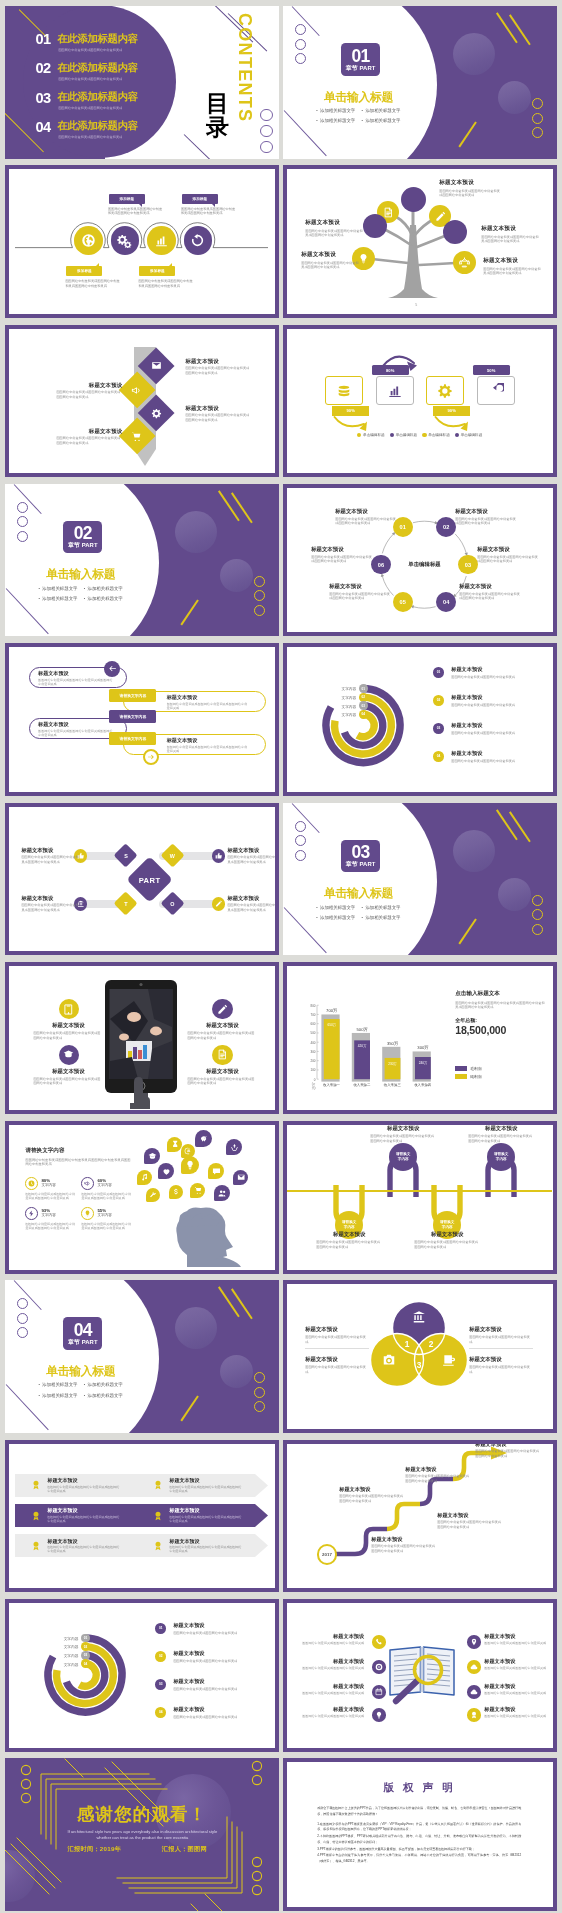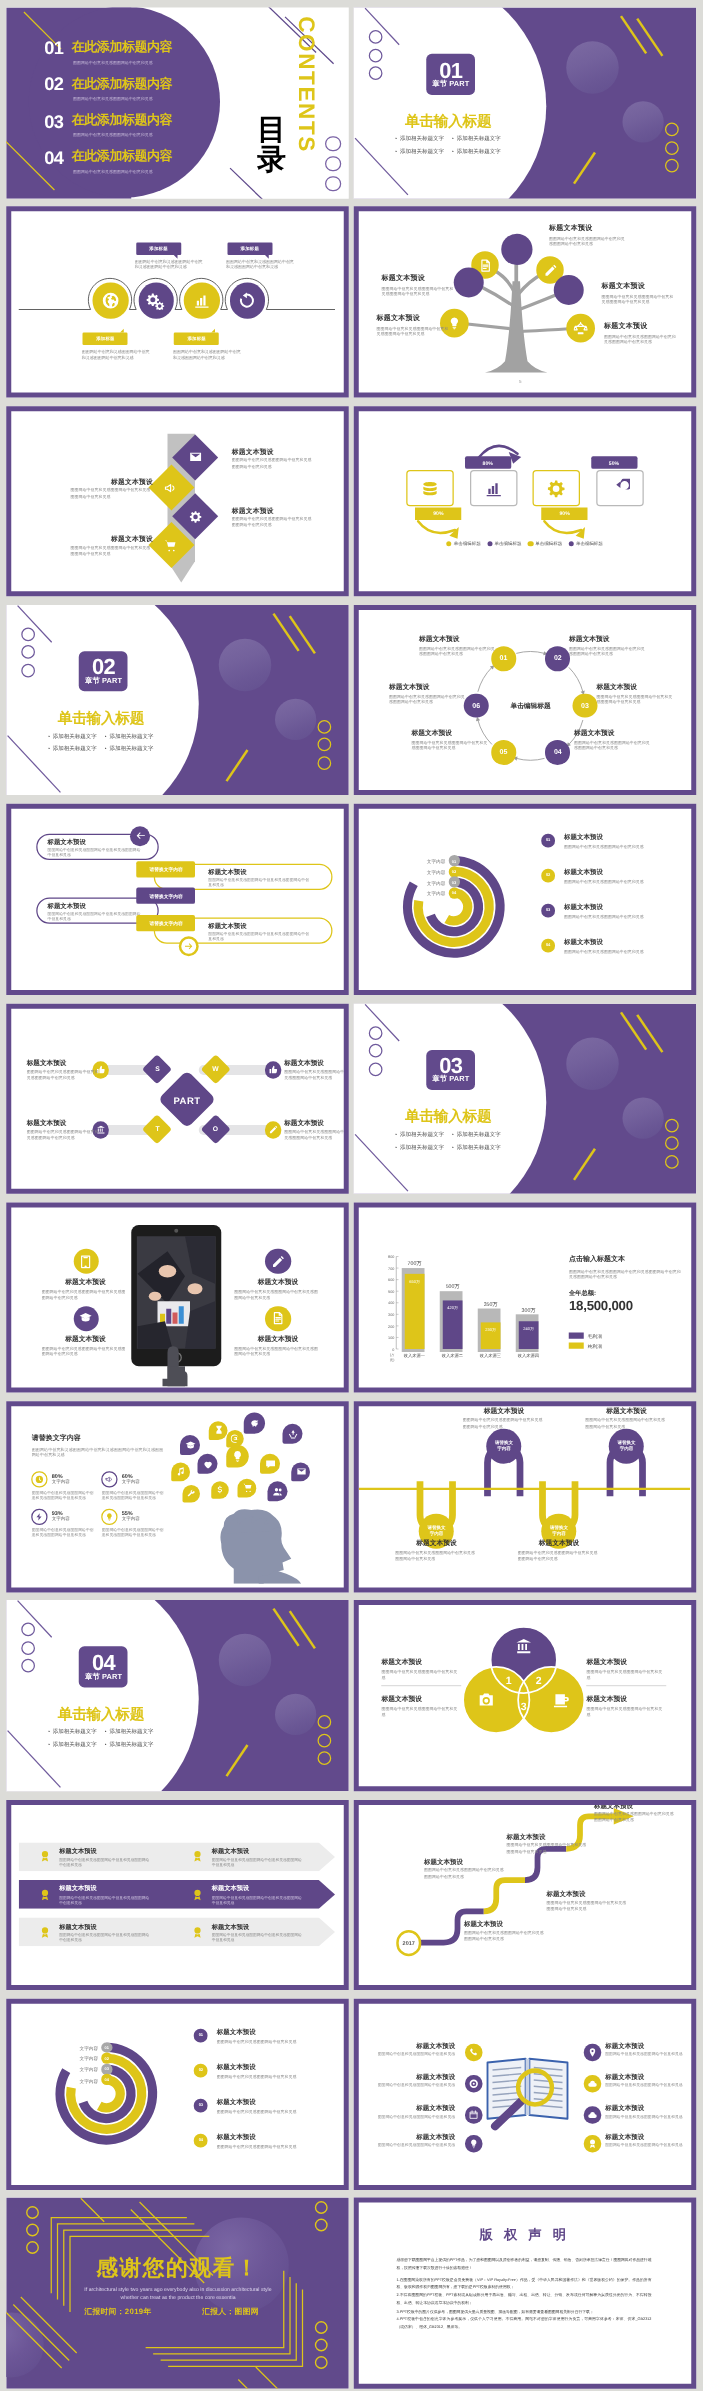--- a/index.html
+++ b/index.html
@@ -583,21 +583,21 @@
           <text x="105.49999999999999" y="98.92500000000001" font-size="3.2" fill="#fff" text-anchor="middle" font-family="Liberation Sans">230万</text>
           <text x="105.29999999999998" y="119.60000000000001" font-size="3.4" fill="#444" text-anchor="middle" font-family="Liberation Sans">收入来源三</text>
           <rect x="125.6" y="85.45" width="18.2" height="30.15" fill="#b8b8b8"></rect>
           <rect x="128" y="91" width="15.8" height="22.2" fill="#5f4788"></rect>
           <text x="135.89999999999998" y="83.25" font-size="4.2" fill="#444" text-anchor="middle" font-family="Liberation Sans">300万</text>
           <text x="135.89999999999998" y="98" font-size="3.2" fill="#fff" text-anchor="middle" font-family="Liberation Sans">240万</text>
           <text x="135.7" y="119.60000000000001" font-size="3.4" fill="#444" text-anchor="middle" font-family="Liberation Sans">收入来源四</text>
           <text x="28.5" y="118.60000000000001" font-size="2.8" fill="#666" text-anchor="end" font-family="Liberation Sans">(万</text>
           <text x="28.5" y="122.60000000000001" font-size="2.8" fill="#666" text-anchor="end" font-family="Liberation Sans">元)</text>
         </svg>
-        <div class="abs" style="left:168px;top:38px;width:90px">
+        <div class="abs" style="left:168px;top:24px;width:90px">
           <div style="font-size:5.6px;font-weight:bold;color:#333;margin-bottom:3px">点击输入标题文本</div>
           <div class="t-b" style="font-size:3.1px;line-height:4.6px">图图网给中创意和灵感图图网给中创意和灵感图图网给中创意和灵感图图网给中创意和灵感</div>
           <div style="font-size:5px;font-weight:bold;color:#333;margin-top:7px">全年总额:</div>
           <div style="font-size:10.6px;font-weight:bold;color:#333;letter-spacing:-0.2px;margin-top:1px">18,500,000</div>
         </div>
         <div class="abs" style="left:168px;top:100px">
           <div style="display:flex;align-items:center;gap:3px;margin-bottom:2.4px">
             <i style="width:12px;height:5.4px;background:#5f4788;display:inline-block"></i>
             <span style="font-size:3.8px;color:#444">毛利润</span>
           </div>

